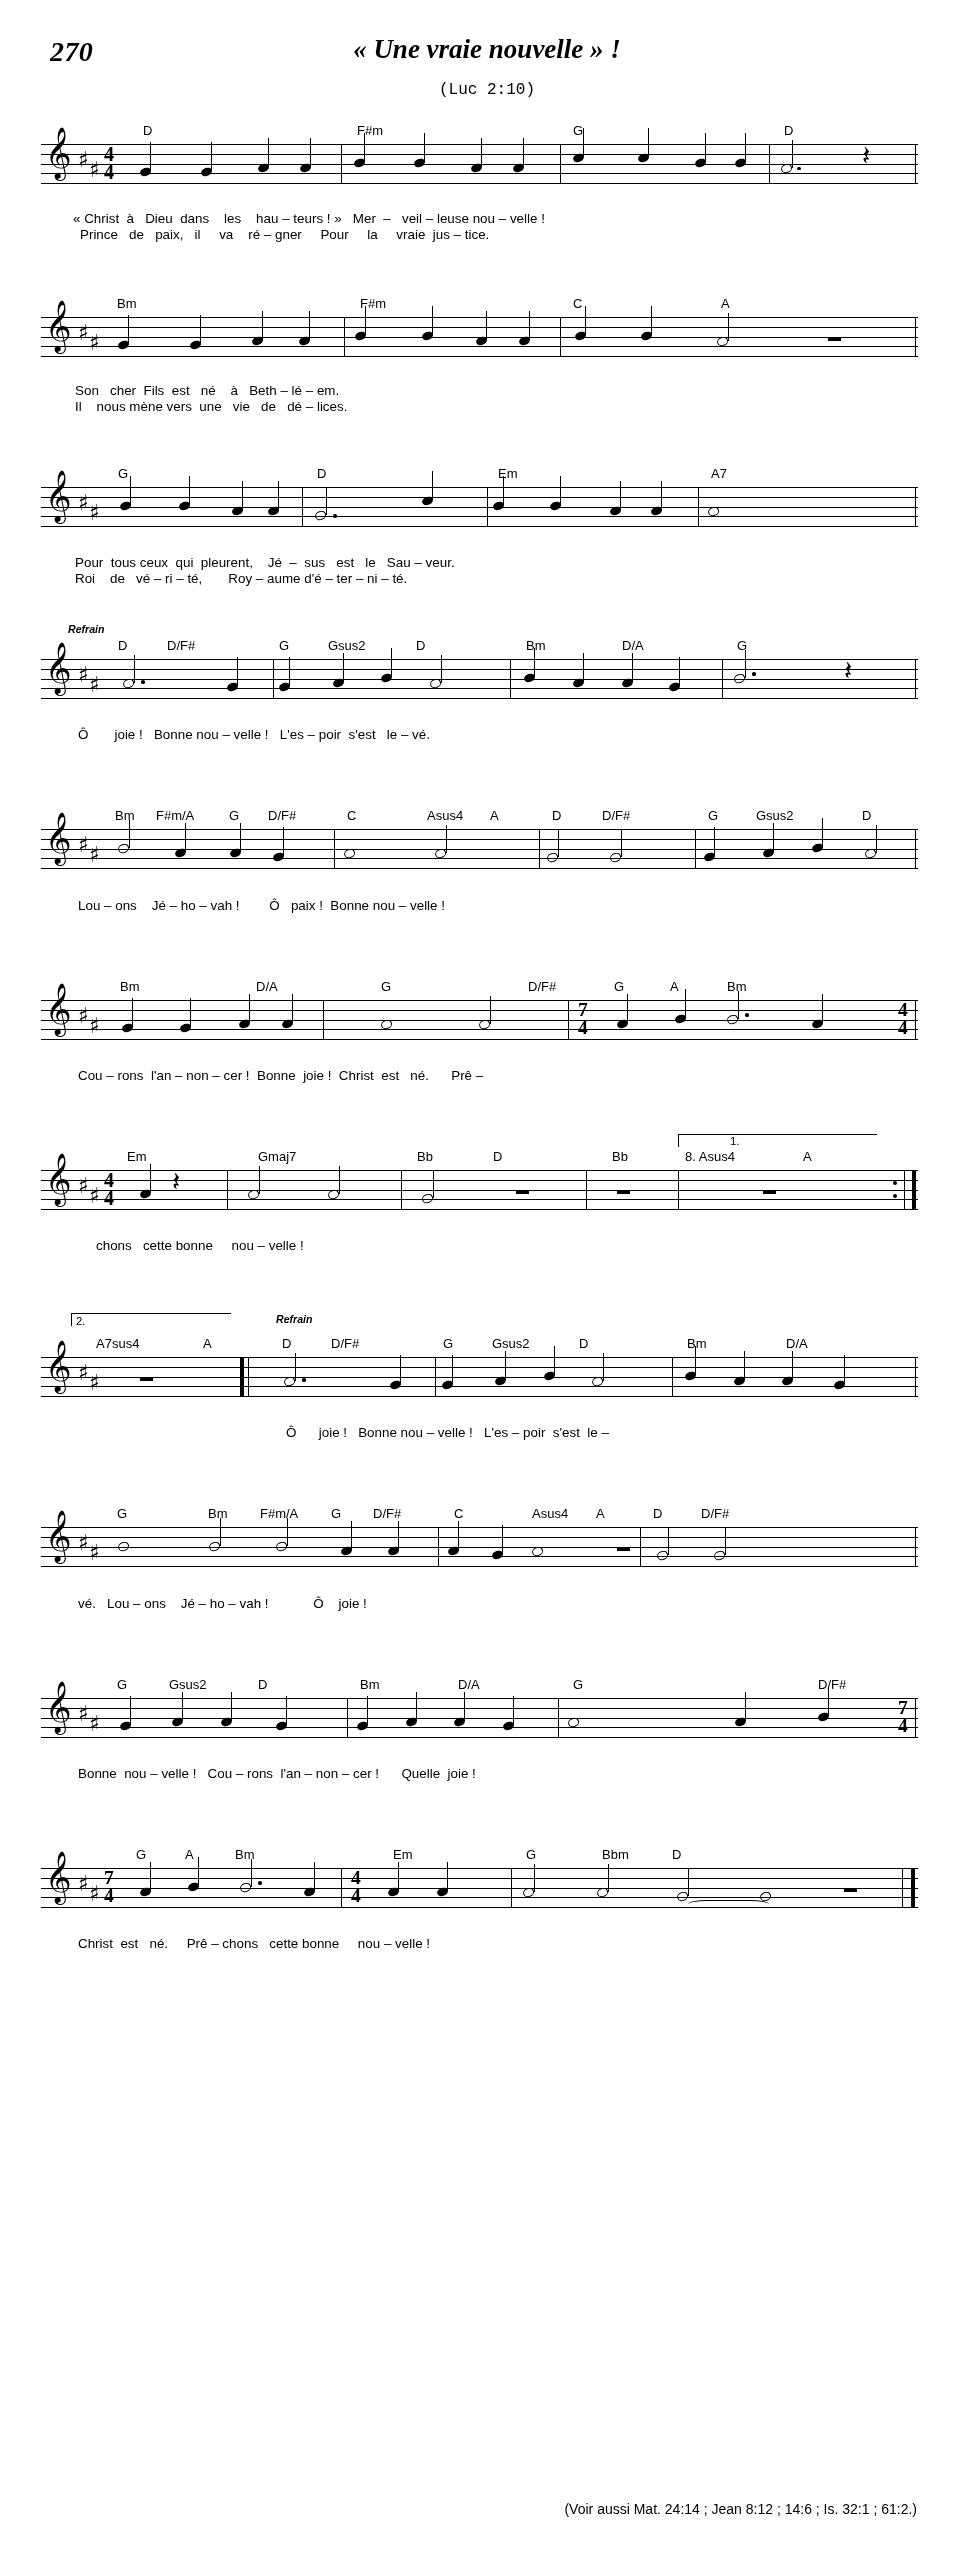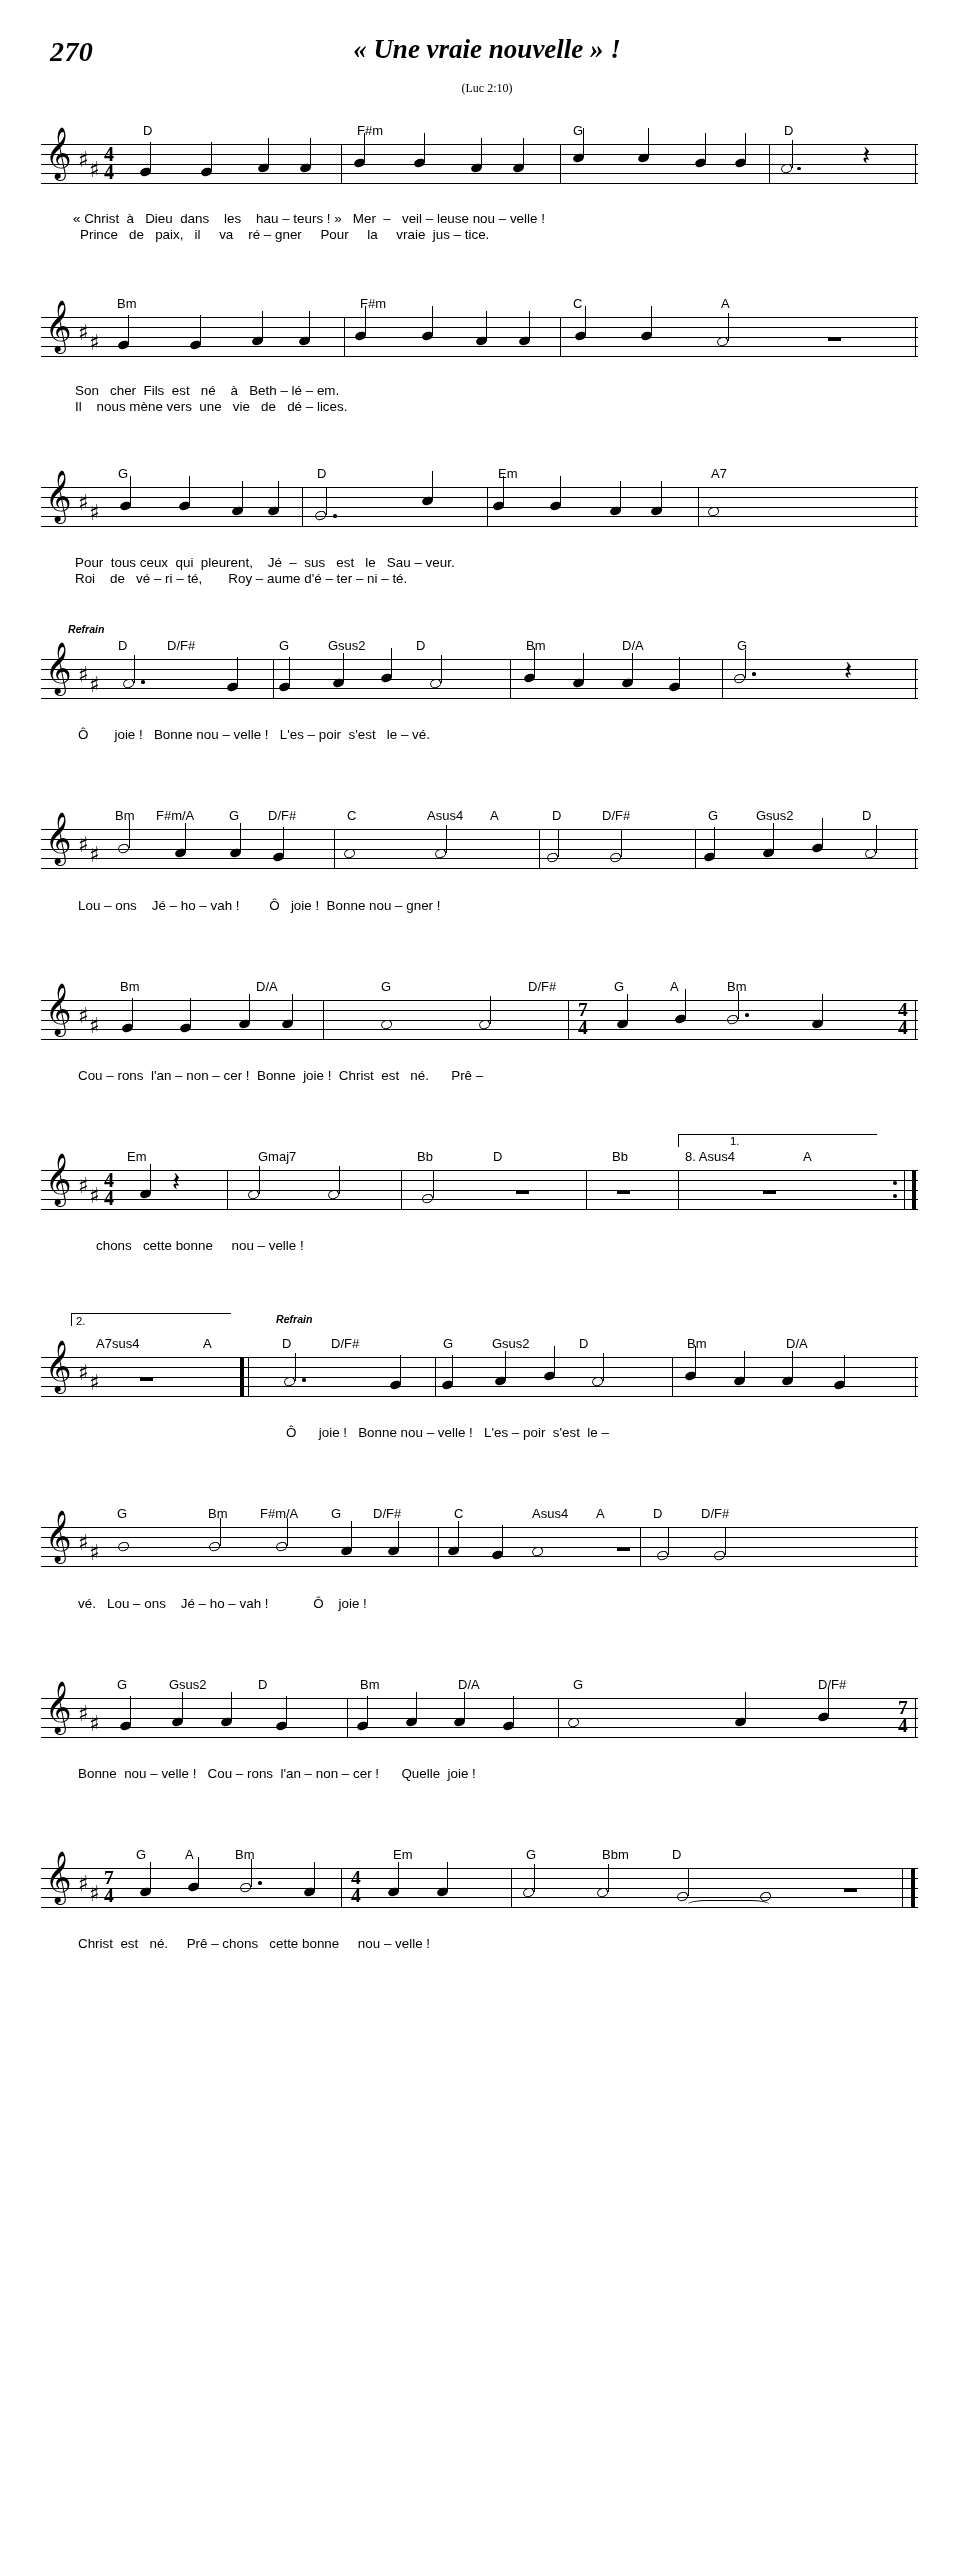--- a/index.html
+++ b/index.html
@@ -42,22 +42,22 @@
     font-style: italic;
     font-weight: bold;
     font-size: 27px;
   }
   .song-ref {
     position: absolute;
     left: 0;
     top: 81px;
     width: 974px;
     text-align: center;
-    font-family: Liberation Serif, serif;
-    font-size: 12px;
+    font-family: Liberation Mono, monospace;
+    font-size: 16px;
   }
   .footnote {
     position: absolute;
     left: 0;
     top: 2501px;
     width: 974px;
     text-align: right;
     padding-right: 57px;
     box-sizing: border-box;
     font-family: "Liberation Sans", sans-serif;
@@ -630,21 +630,21 @@
       </div>
     <div class="note" style="left:812px; top:14.6px">
         <div class="head"></div>
         <div class="stem" style="left:9.7px; top:-26px; height:29px"></div>
       </div>
     <div class="note" style="left:865px; top:19.5px">
         <div class="head hollow"></div>
         <div class="stem" style="left:10.6px; top:-24px; height:28px"></div>
       </div>
   </div>
-  <div class="lyric" style="left:78px; top:898px">Lou – ons    Jé – ho – vah !        Ô   joie !  Bonne nou – gner !</div>
+  <div class="lyric" style="left:78px; top:898px">Lou – ons    Jé – ho – vah !        Ô   paix !  Bonne nou – velle !</div>
 
   <div class="system" style="top:1000px">
     <div class="staff">
       <div class="line"></div>
         <div class="line"></div>
         <div class="line"></div>
         <div class="line"></div>
         <div class="line"></div>
     </div>
     <div class="clef" style="left:45px">𝄞</div>
@@ -1086,15 +1086,16 @@
         <div class="stem" style="left:10.6px; top:-24px; height:28px"></div>
       </div>
     <div class="tie" style="left:688px; top:32px; width:81px"></div>
     <div class="note" style="left:760px; top:24px">
         <div class="head hollow"></div>
       </div>
     <div class="rest-half" style="left:844px; top:19.5px"></div>
   </div>
   <div class="lyric" style="left:78px; top:1936px">Christ  est   né.     Prê – chons   cette bonne     nou – velle !</div>
 
+  <div class="footnote">(Voir aussi Mat. 24:14 ; Jean 8:12 ; 14:6 ; Is. 32:1 ; 61:2.)</div>
 
 </div>
 
 
 </body></html>

